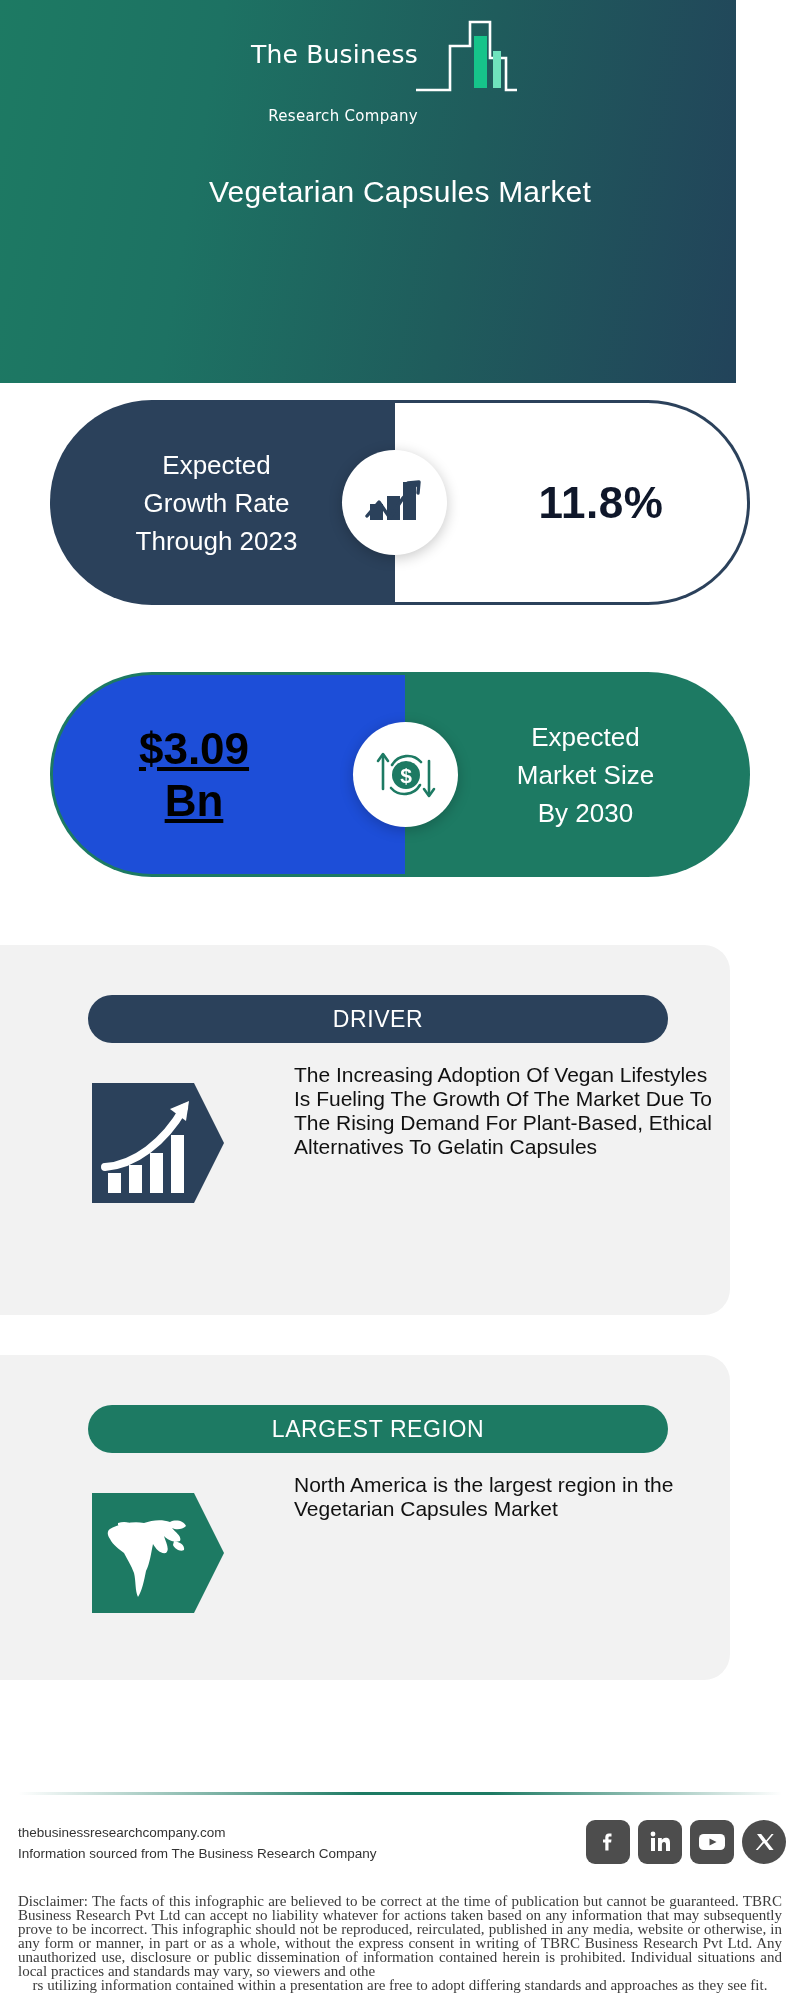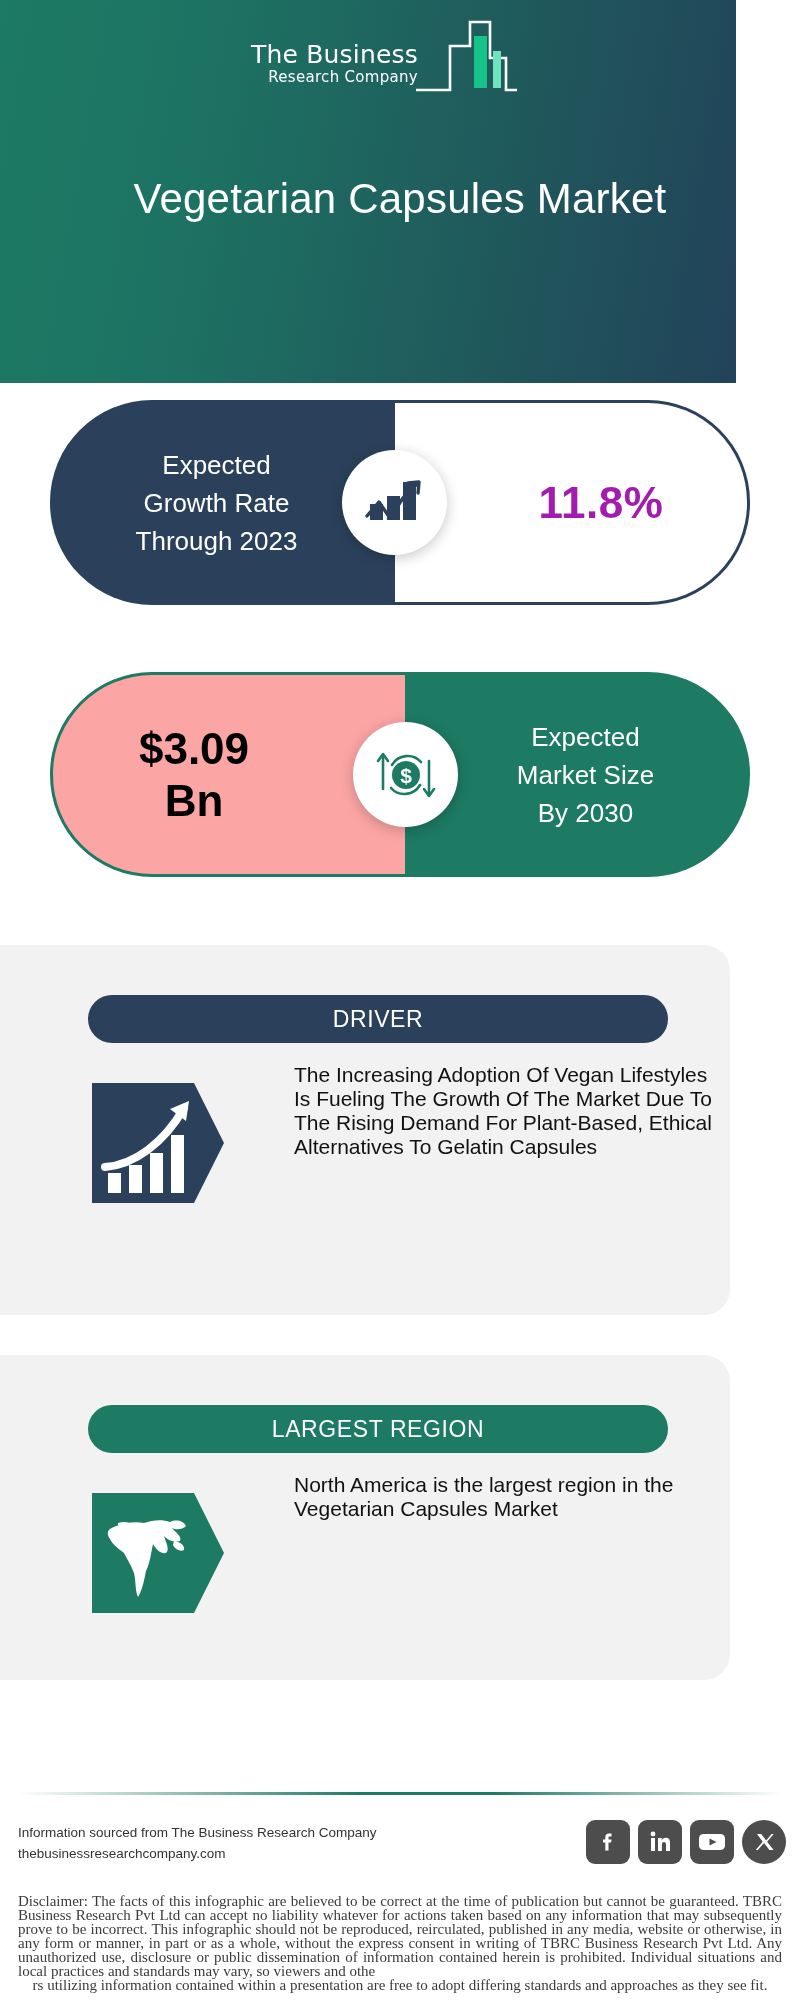--- a/index.html
+++ b/index.html
@@ -21,27 +21,27 @@
     position:absolute; left:222px; top:18px;
     width:300px; height:80px;
   }
   .logo-text { position:absolute; left:0px; top:24px; width:196px; text-align:right; }
   .logo-line1 {
     color:#ffffff; font-size:25px; letter-spacing:.2px; line-height:26px;
     font-family:"DejaVu Sans", sans-serif; font-weight:400;
   }
   .logo-line2 {
     color:#ffffff; font-size:15px; letter-spacing:.3px; line-height:18px;
-    font-family:"DejaVu Sans", sans-serif; font-weight:400;
+    font-family:"DejaVu Sans", sans-serif; font-weight:400;margin-top:39px;
   }
   .logo-mark { position:absolute; left:192px; top:0px; }
 
   .header-title {
     position:absolute; left:0; top:175px; width:800px; text-align:center;
-    color:#ffffff; font-size:42px; font-weight:400; letter-spacing:.2px;
+    color:#ffffff; font-size:30px; font-weight:400; letter-spacing:.2px;
   }
 
   
   .stat { position:absolute; left:50px; width:700px; height:205px; }
   .stat-1 { top:400px; }
   .stat-2 { top:672px; }
 
   .pill-dark {
     position:absolute; left:0; top:0; width:345px; height:205px;
     background:#2b415b;
@@ -55,31 +55,32 @@
   }
   .pill-outline-right {
     position:absolute; left:345px; top:0; width:355px; height:205px;
     border:3px solid #2b415b; border-left:none;
     border-radius:0 102px 102px 0;
     background:#ffffff;
     display:flex; align-items:center; justify-content:center;
     z-index:1;
   }
   .pill-outline-right .value {
-    color:#a21caf; font-size:44px; font-weight:bold; letter-spacing:.5px;
+    color:#0f172a; font-size:44px; font-weight:bold; letter-spacing:.5px;
     padding-left:60px;
   }
 
   .pill-outline-left {
     position:absolute; left:0; top:0; width:355px; height:205px;
     border:3px solid #1d7a63; border-right:none;
     border-radius:102px 0 0 102px;
-    background:#fca5a5;
+    background:#1d4ed8;
     display:flex; align-items:center; justify-content:center;
     z-index:1;
+    text-decoration:underline;
   }
   .pill-outline-left .value {
     color:#000000; font-size:44px; font-weight:bold; line-height:52px;
     text-align:center; padding-right:70px;
   }
   .pill-green {
     position:absolute; left:355px; top:0; width:345px; height:205px;
     background:#1d7a63;
     border-radius:0 102px 102px 0;
     display:flex; align-items:center; justify-content:center;
@@ -256,22 +257,22 @@
         <path d="M30 40 C36 38, 42 39, 44 42 C39 44, 33 44, 30 42 Z" fill="#ffffff"></path>
       </svg>
     </div>
     <div class="panel-text">North America is the largest region in the Vegetarian Capsules Market</div>
   </div>
 </div>
 
 <div class="footer-rule"></div>
 
 <div class="footer-src">
+  <div>thebusinessresearchcompany.com</div>
   <div>Information sourced from The Business Research Company</div>
-  <div>thebusinessresearchcompany.com</div>
 </div>
 
 <div class="social">
   <div class="sbtn">
     <svg width="26" height="26" viewBox="0 0 26 26">
       <path d="M16.5 7.5h-2.1c-.6 0-.9.4-.9 1v2h3l-.4 3h-2.6v8h-3.2v-8H8V10.5h2.3V8.2c0-2.3 1.3-3.7 3.6-3.7h2.6z" fill="#ffffff"></path>
     </svg>
   </div>
   <div class="sbtn">
     <svg width="26" height="26" viewBox="0 0 26 26">

